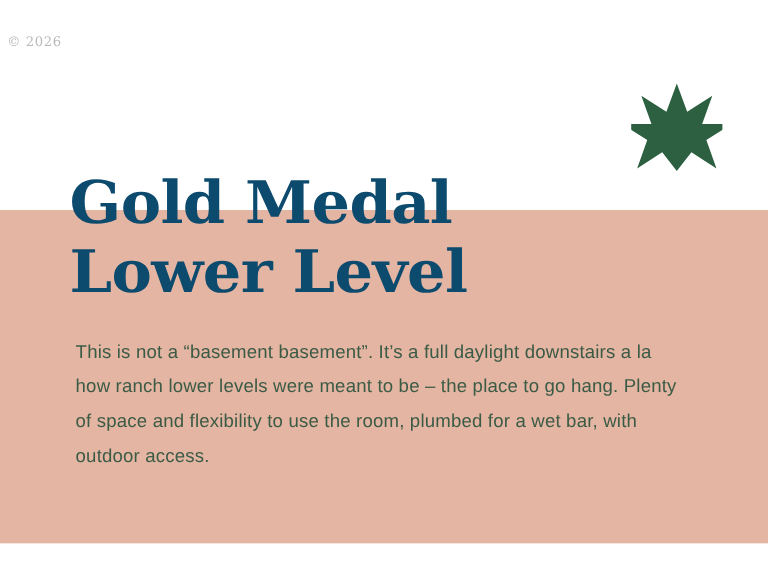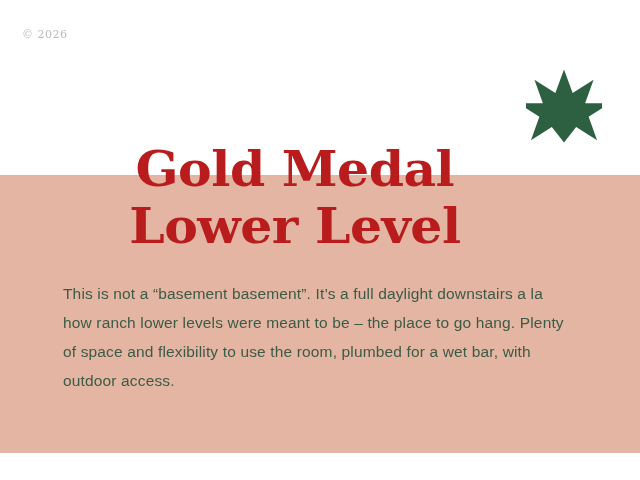--- a/index.html
+++ b/index.html
@@ -53,21 +53,20 @@
   .copyright {
     position: absolute;
     left: 6px;
     top: 28px;
     font-family: "DejaVu Serif", serif;
     font-size: 11px;
     letter-spacing: 0.5px;
     color: #b9b9b9;
     line-height: 14px;
     white-space: nowrap;
-    margin-left: 16px;
   }
 
   
   .star-mark {
     position: absolute;
     left: 526px;
     top: 68px;
     width: 76px;
     height: 76px;
   }
@@ -81,23 +80,22 @@
   .headline {
     position: absolute;
     left: 58px;
     top: 141px;
     width: 460px;
     font-family: "DejaVu Serif", serif;
     font-weight: bold;
     font-size: 49px;
     line-height: 57px;
     letter-spacing: -0.5px;
-    color: #b91c1c;
+    color: #0c4a6e;
     white-space: nowrap;
-    text-align: center;
   }
   .headline .hl-line {
     display: block;
     transform: scaleX(1.03);
     transform-origin: left center;
   }
 
   
   .body-copy {
     position: absolute;

